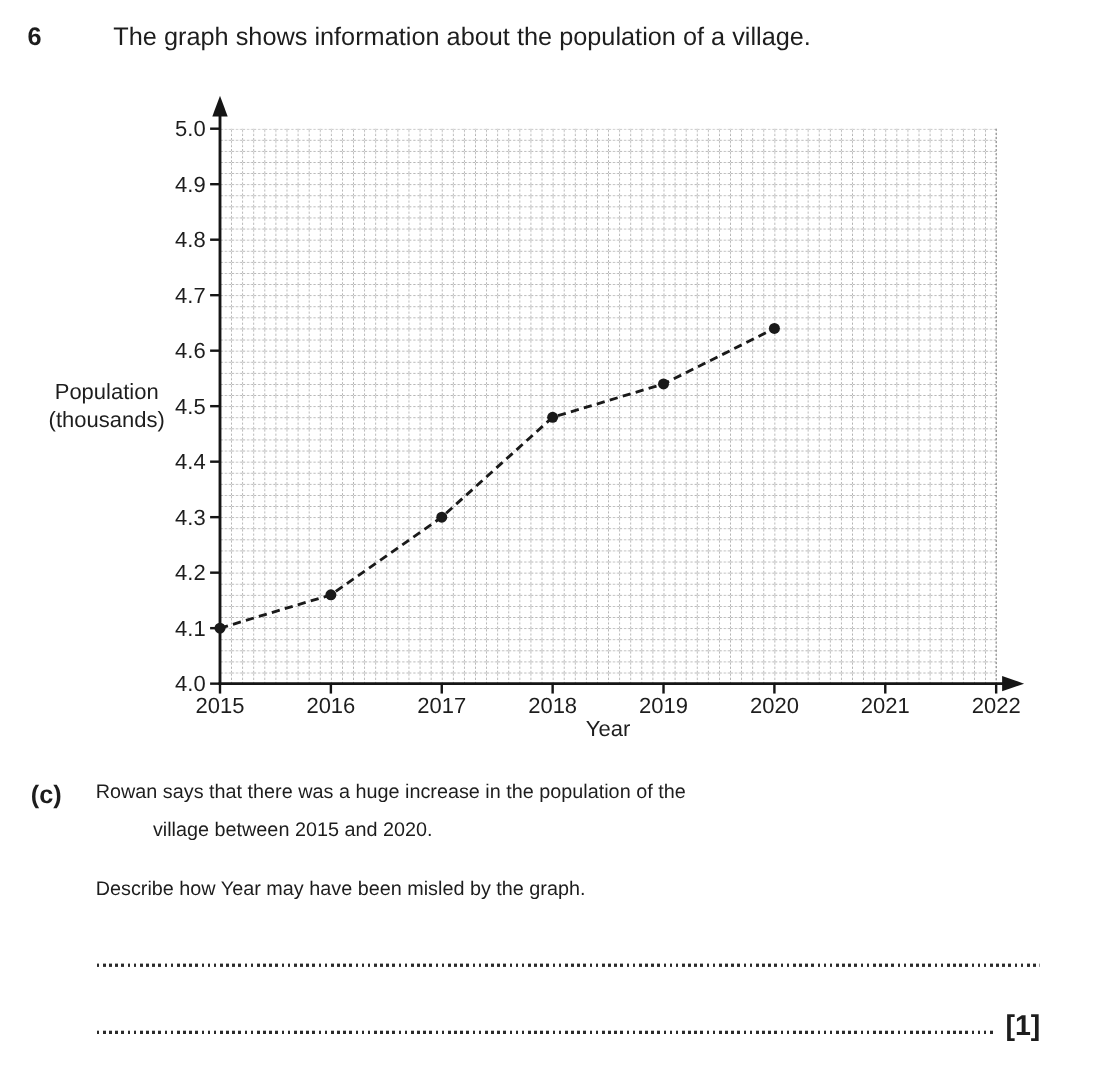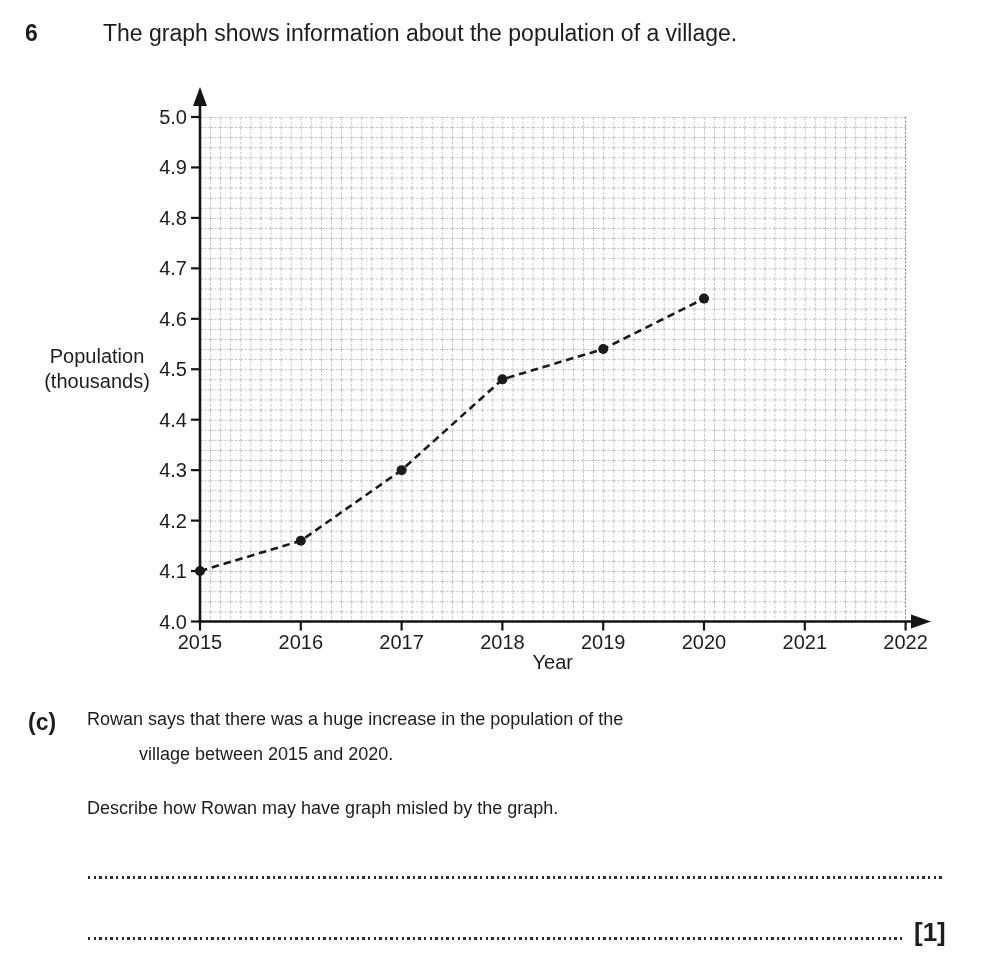--- a/index.html
+++ b/index.html
@@ -89,21 +89,21 @@
       <circle cx="401.6" cy="470.1500000000001" r="5" fill="#1a1a1a"></circle>
       <circle cx="502.4" cy="379.3399999999998" r="5" fill="#1a1a1a"></circle>
       <circle cx="603.2" cy="349.07" r="5" fill="#1a1a1a"></circle>
       <circle cx="704" cy="298.6200000000002" r="5" fill="#1a1a1a"></circle>
     </svg>
 
   <div>
     <span class="plabel abs" style="left:28px;top:709px;">(c)</span>
     <span class="ptext abs" style="left:87px;top:709px;white-space:nowrap;">Rowan says that there was a huge increase in the population of the</span>
     <span class="ptext abs" style="left:95px;top:744px;white-space:nowrap;margin-left:44px;">village between 2015 and 2020.</span>
-    <span class="ptext abs" style="left:87px;top:798px;white-space:nowrap;">Describe how Rowan may have graph misled by the graph.</span>
+    <span class="ptext abs" style="left:87px;top:798px;white-space:nowrap;">Describe how Year may have been misled by the graph.</span>
   </div>
 
   <div>
     <div class="dotline abs" style="left:88px;top:876px;width:857px;"></div>
     <div class="dotline abs" style="left:88px;top:937px;width:815px;"></div>
     <span class="marks abs" style="left:914px;top:917px;">[1]</span>
   </div>
 
 </div>
 

